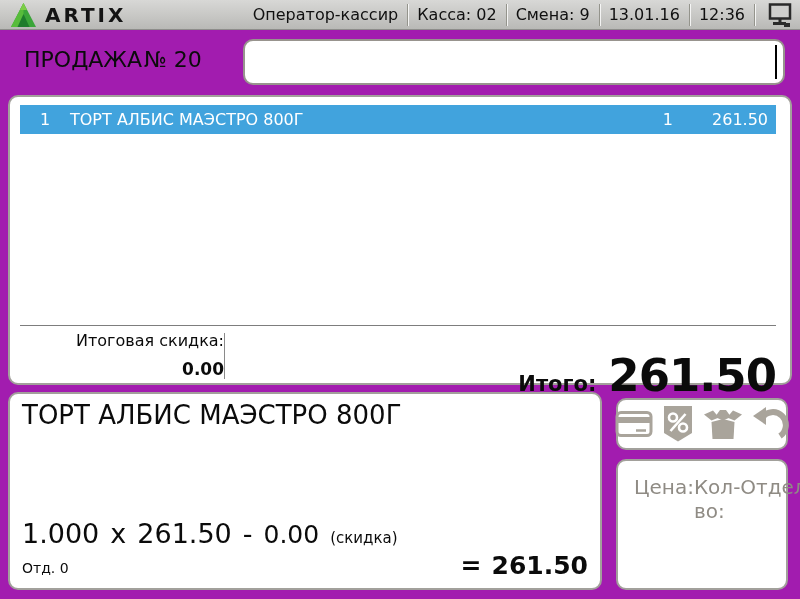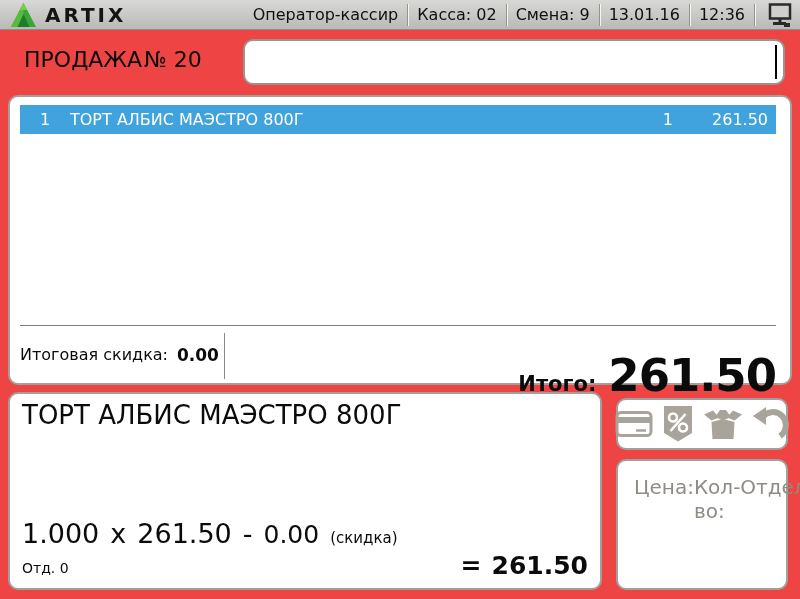--- a/index.html
+++ b/index.html
@@ -1,17 +1,17 @@
 <!DOCTYPE html>
 <html><head>
 <meta charset="utf-8">
 <style>
   html,body{margin:0;padding:0;}
   .screen{
-    position:relative;width:800px;height:599px;background:#ef4444;
+    position:relative;width:800px;height:599px;background:#a21caf;
     font-family:"DejaVu Sans","Liberation Sans",sans-serif;color:#0b0b0b;overflow:hidden;
   }
   
   .topbar{
     position:absolute;top:0;left:0;right:0;height:30px;
     background:linear-gradient(#d8d8d6,#b9b9b6);
     border-bottom:1px solid #8d8d8a;
     display:flex;align-items:center;padding:0 4px 0 10px;box-sizing:border-box;
   }
   .brand{display:flex;align-items:center;gap:8px;}
@@ -33,21 +33,21 @@
   .receipt-row{
     position:absolute;left:10px;right:14px;top:8px;height:29px;
     background:#41a3dd;color:#fff;display:flex;align-items:center;font-size:16px;
   }
   .rr-num{width:30px;margin-left:20px;}
   .rr-name{flex:1;}
   .rr-qty{width:60px;text-align:right;}
   .rr-sum{width:95px;text-align:right;margin-right:8px;}
   .hdiv{position:absolute;left:10px;right:14px;top:228px;height:1px;background:#7d7d7d;}
   .totals{position:absolute;left:0;right:0;top:229px;bottom:0;display:flex;align-items:center;}
-  .disc-cell{width:214px;padding-left:10px;box-sizing:border-box;display:flex;align-items:center;gap:9px;font-size:16px;}
+  .disc-cell{width:214px;padding-left:10px;box-sizing:border-box;display:flex;align-items:flex-end;gap:9px;font-size:16px;flex-direction:column;}
   .disc-value{font-weight:bold;font-size:17px;}
   .vdiv{position:absolute;left:214px;top:236px;width:1px;height:46px;background:#8a8a8a;}
   .total-cell{flex:1;display:flex;justify-content:flex-end;align-items:baseline;gap:12px;padding-right:14px;margin-top:42px;}
   .total-label{font-weight:bold;font-size:21px;}
   .total-value{font-weight:bold;font-size:45px;line-height:1;letter-spacing:-1px;}
   
   .item-panel{
     left:8px;top:392px;width:594px;height:198px;
     display:flex;flex-direction:column;padding:6px 12px 8px;box-sizing:border-box;
   }

